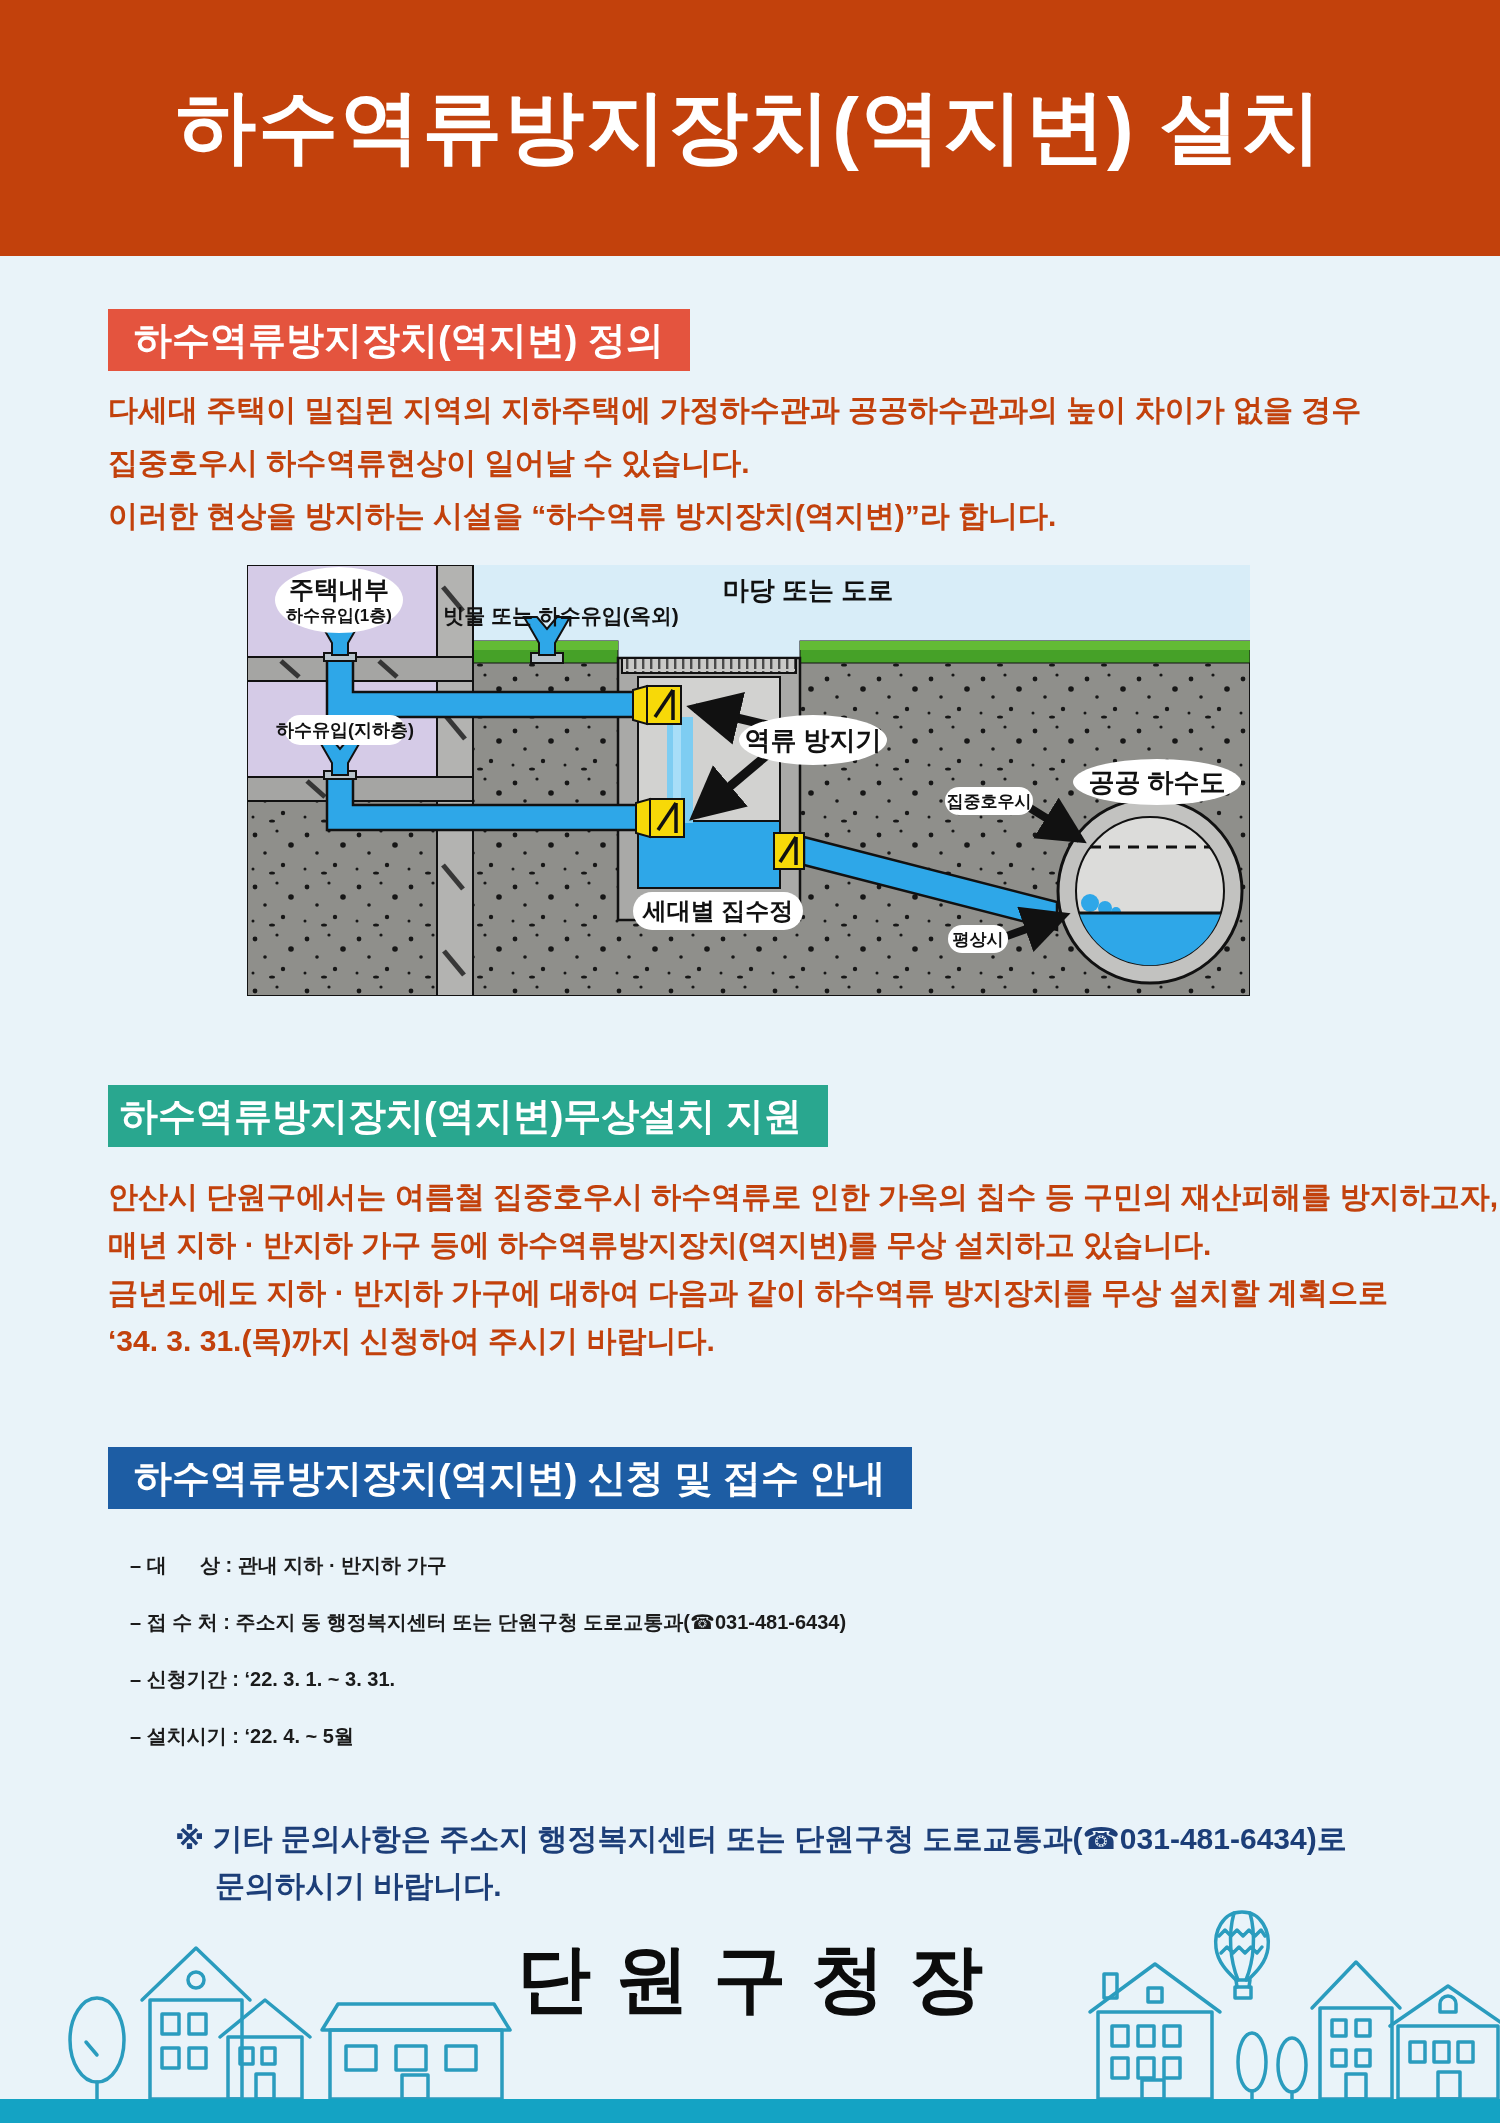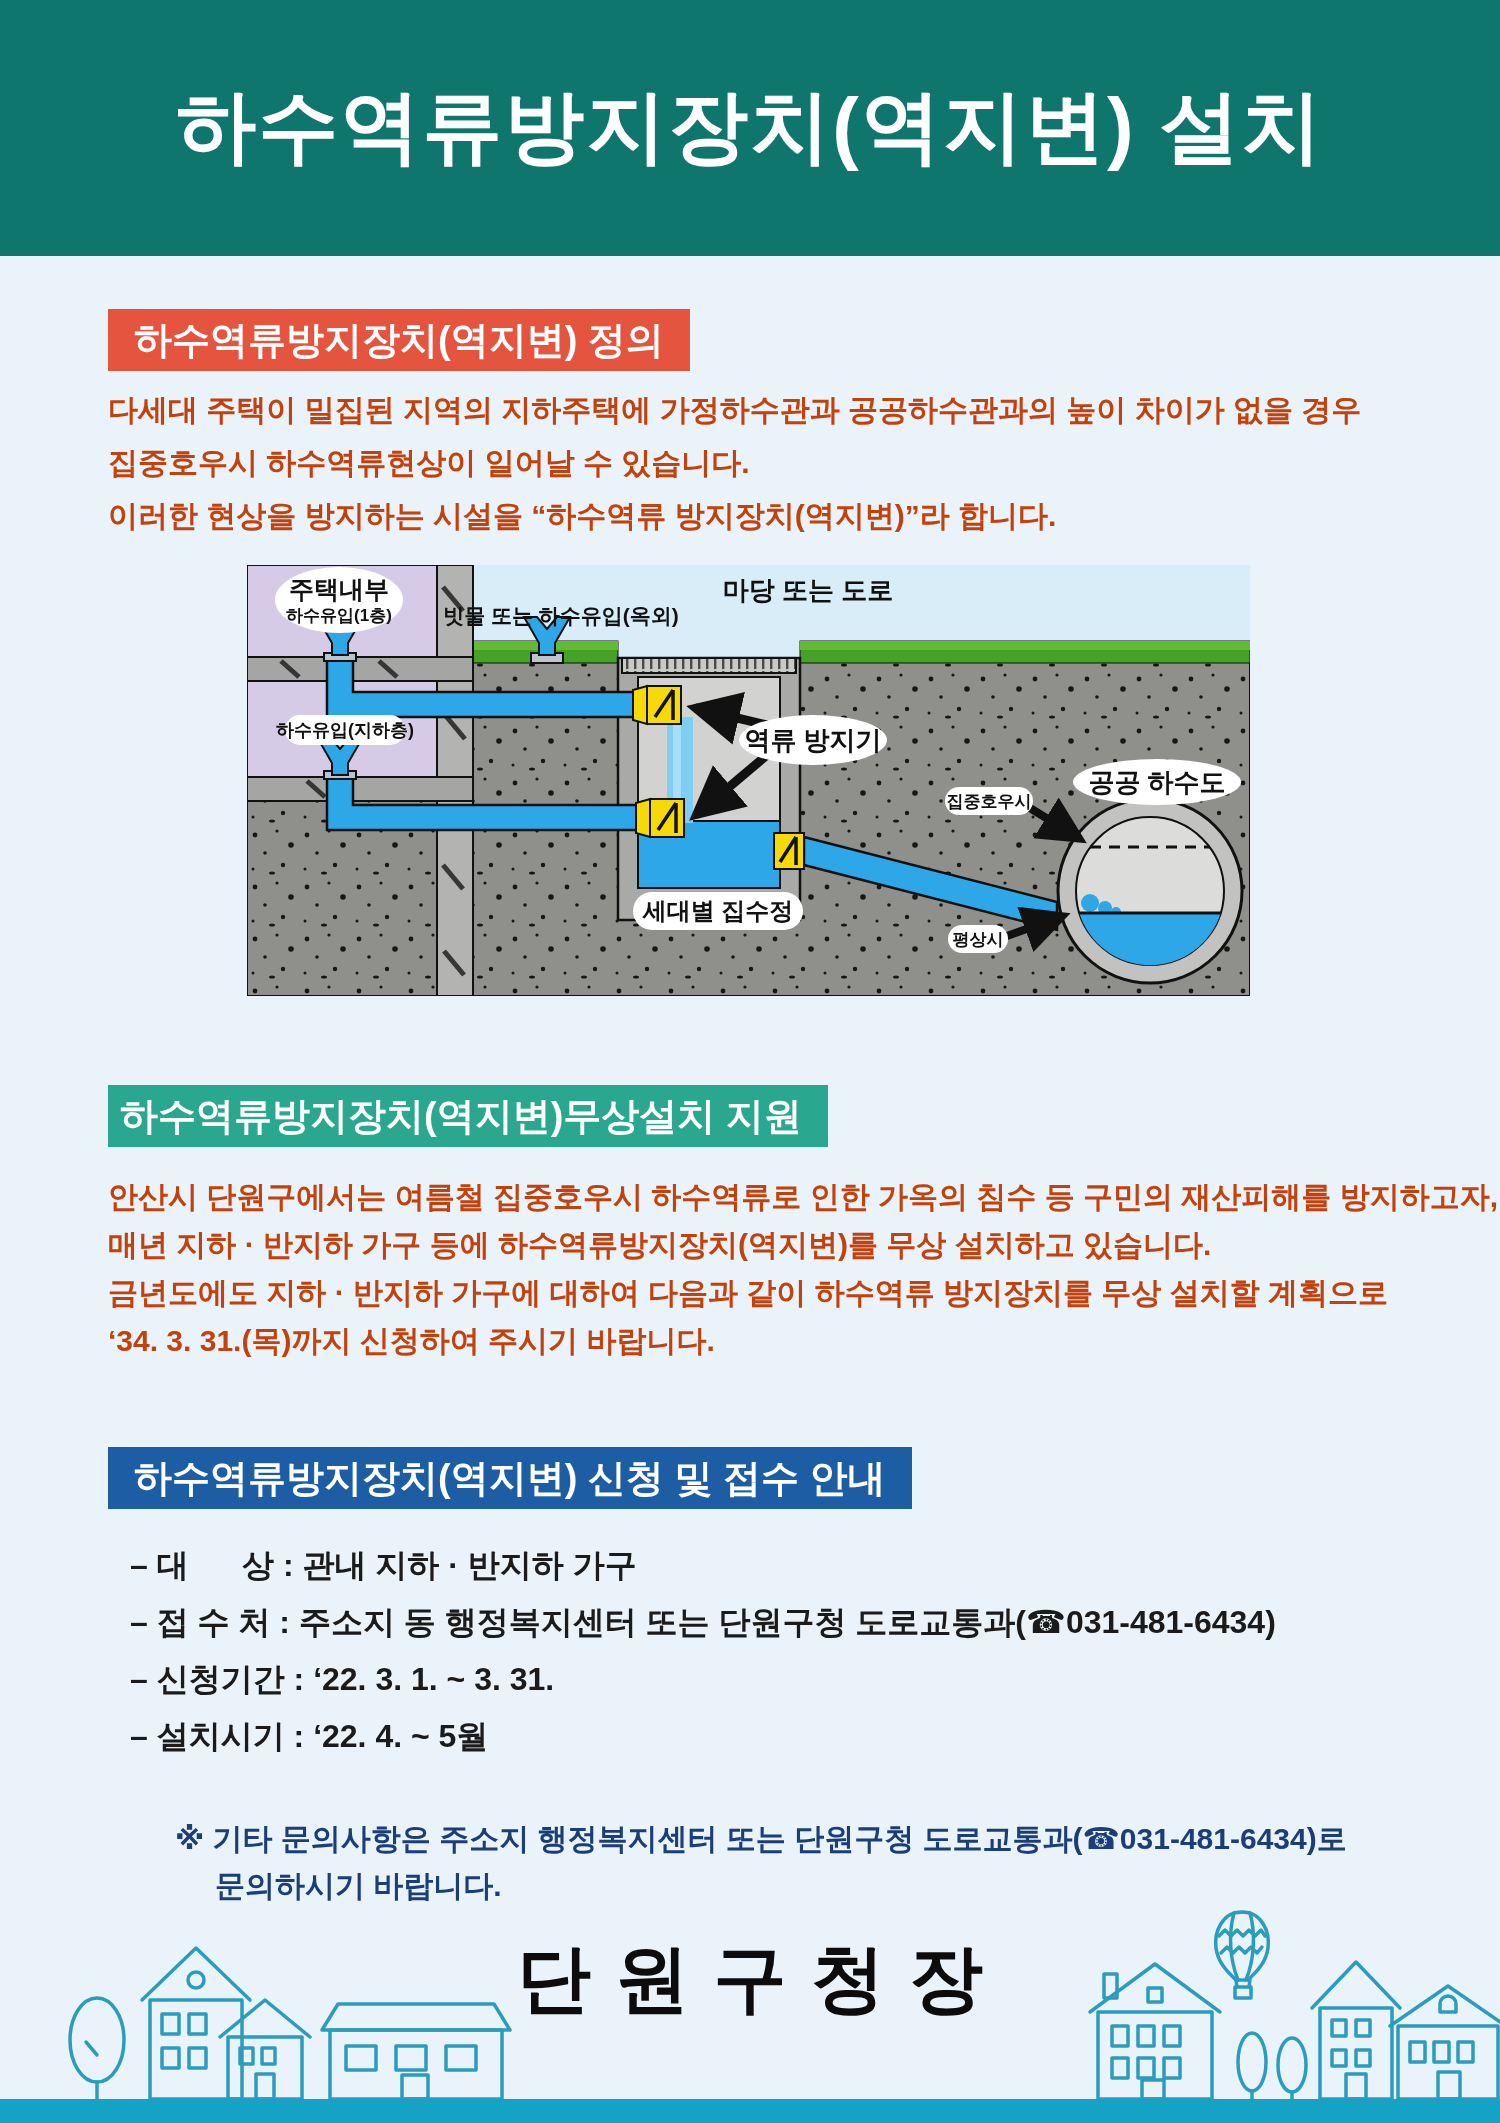--- a/index.html
+++ b/index.html
@@ -1,40 +1,40 @@
 <!DOCTYPE html>
 <html><head>
 <meta charset="utf-8">
 <style>
   html,body{margin:0;padding:0;}
   body{font-family:"Liberation Sans","DejaVu Sans",sans-serif;}
   .page{position:relative;width:1500px;height:2123px;background:#e9f3f9;overflow:hidden;}
 
   
-  .top-banner{position:absolute;left:0;top:0;width:1500px;height:256px;background:#0f766e;
+  .top-banner{position:absolute;left:0;top:0;width:1500px;height:256px;background:#c2410c;
     display:flex;align-items:center;justify-content:center;}
   .top-banner .title{color:#fff;font-size:80px;font-weight:bold;letter-spacing:2px;white-space:nowrap;}
 
   
   .chip{position:absolute;left:108px;height:62px;line-height:62px;padding:0 26px;
     color:#fff;font-size:38px;font-weight:bold;white-space:nowrap;}
   .chip-def{top:309px;background:#e4543e;}
   .chip-support{top:1085px;background:#29a78f;padding-left:12px;}
   .chip-apply{top:1447px;background:#1d5da4;}
 
   
   .body-block{position:absolute;left:108px;color:#c2410c;font-weight:bold;}
   .block-def{top:383px;}
   .block-def .body-line{font-size:30px;line-height:53px;}
   .block-support{top:1173px;}
   .block-support .body-line{font-size:30px;line-height:48px;}
   .body-line{white-space:pre-wrap;}
 
   .apply-list{position:absolute;left:130px;top:1537px;color:#1b1b1b;font-weight:bold;}
-  .apply-item{font-size:32px;line-height:57px;white-space:pre-wrap;}
+  .apply-item{font-size:20px;line-height:57px;white-space:pre-wrap;}
 
   .note{position:absolute;left:175px;top:1815px;font-weight:bold;font-size:30px;line-height:47px;color:#1c3e78;}
   .note .note-line2{padding-left:40px;}
 
   
   .diagram{position:absolute;left:247px;top:565px;width:1003px;height:431px;}
   .dg-text{font-family:"Liberation Sans","DejaVu Sans",sans-serif;font-weight:bold;fill:#111;}
 
   
   .footer-art{position:absolute;left:0;top:1890px;width:1500px;height:233px;}

